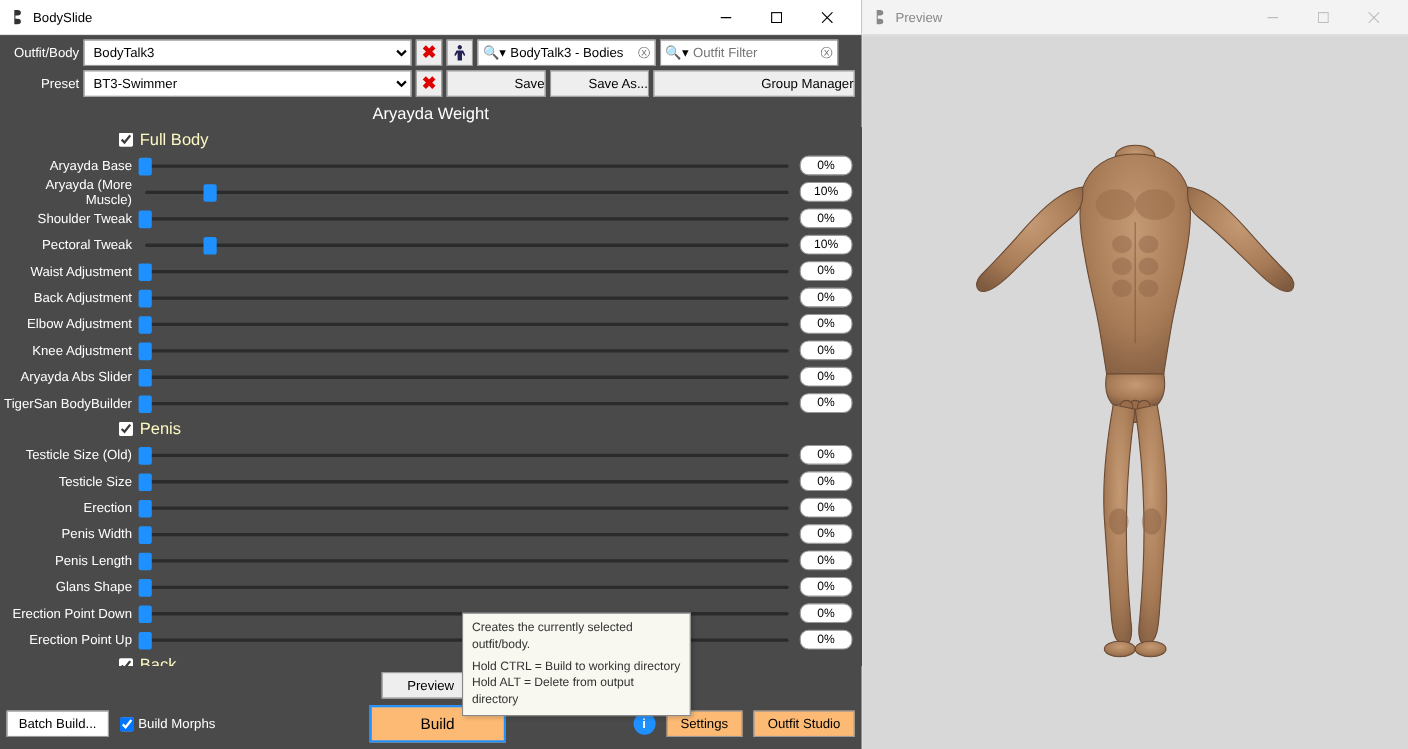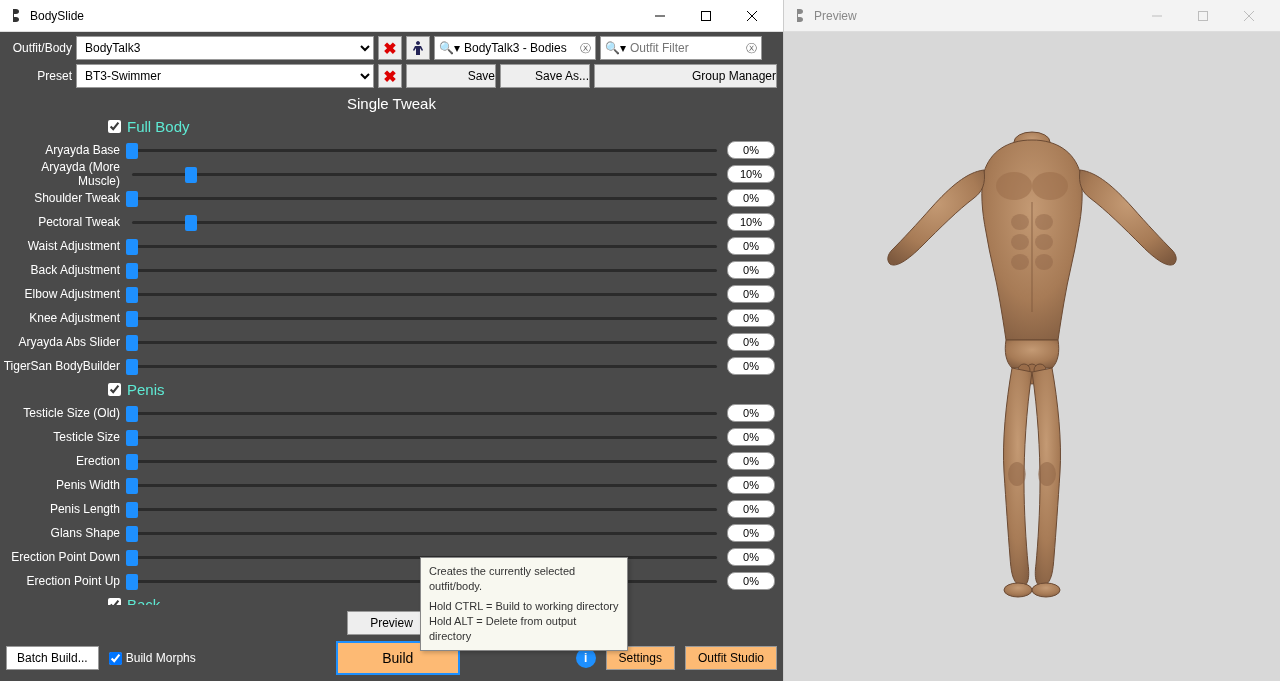--- a/index.html
+++ b/index.html
@@ -23,21 +23,21 @@
   .search-group .mag { font-size: 12px; }
   .search-group .clear { font-size: 11px; color: #666; cursor: pointer; }
   .wide-btn { flex: 1; height: 24px; background: #eee; border: 1px solid #999; font-size: 12px; cursor: pointer; text-align: right; }
 
   .weight-header { color: #fff; font-size: 15px; text-align: center; padding: 3px 0; background: #4a4a4a; }
 
   .sliders-area { flex: 1; background: #4a4a4a; overflow-y: auto; position: relative; }
   .sliders-scroll { padding-right: 2px; }
   .group-header { display: flex; align-items: center; gap: 6px; padding: 3px 0 3px 108px; }
   .group-header input[type=checkbox] { width: 13px; height: 13px; accent-color: #fff; }
-  .group-header span { color: #5eead4; font-size: 15px; }
+  .group-header span { color: #fef9c3; font-size: 15px; }
   .slider-row { display: flex; align-items: center; height: 24px; padding: 0 6px 0 0; }
   .slider-label { width: 128px; text-align: right; color: #fff; font-size: 12px; padding-right: 8px; }
   .slider-track-wrap { flex: 1; position: relative; height: 20px; }
   .slider-track { position: absolute; left: 4px; right: 4px; top: 9px; height: 3px; background: #2b2b2b; border-radius: 2px; }
   .slider-thumb { position: absolute; top: 3px; width: 12px; height: 16px; background: #1e90ff; border-radius: 2px; transform: translateX(-50%); }
   .slider-value { width: 48px; height: 18px; background: #fff; border: 1px solid #999; font-size: 11px; text-align: center; line-height: 16px; margin-left: 6px; border-radius: 8px; }
 
   
   .sliders-area::-webkit-scrollbar { width: 17px; }
   .sliders-area::-webkit-scrollbar-track { background: #f0f0f0; }
@@ -121,21 +121,21 @@
       <select><option>BT3-Swimmer</option></select>
       <div class="icon-btn">
           <span style="color:#d00;font-weight:bold;">✖</span>
         </div>
       <button class="wide-btn" style="flex:0 0 90px">Save</button>
       <button class="wide-btn" style="flex:0 0 90px">Save As...</button>
       <button class="wide-btn">Group Manager</button>
     </div>
   </div>
 
-  <div class="weight-header">Single Tweak</div>
+  <div class="weight-header">Aryayda Weight</div>
 
   <div class="sliders-area">
     <div class="sliders-scroll" id="sliders-scroll">
         <div class="group-header">
           <input type="checkbox" checked="" style="">
           <span>Full Body</span>
         </div>
         <div class="slider-row">
       <div class="slider-label">Aryayda Base</div>
       <div class="slider-track-wrap">

